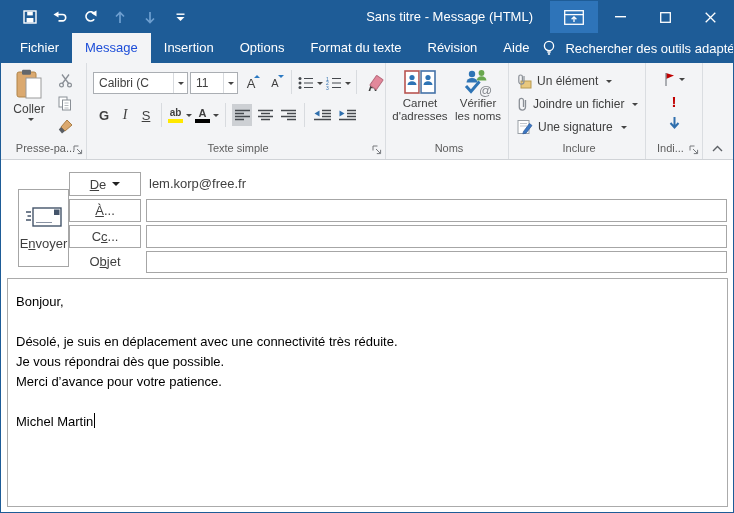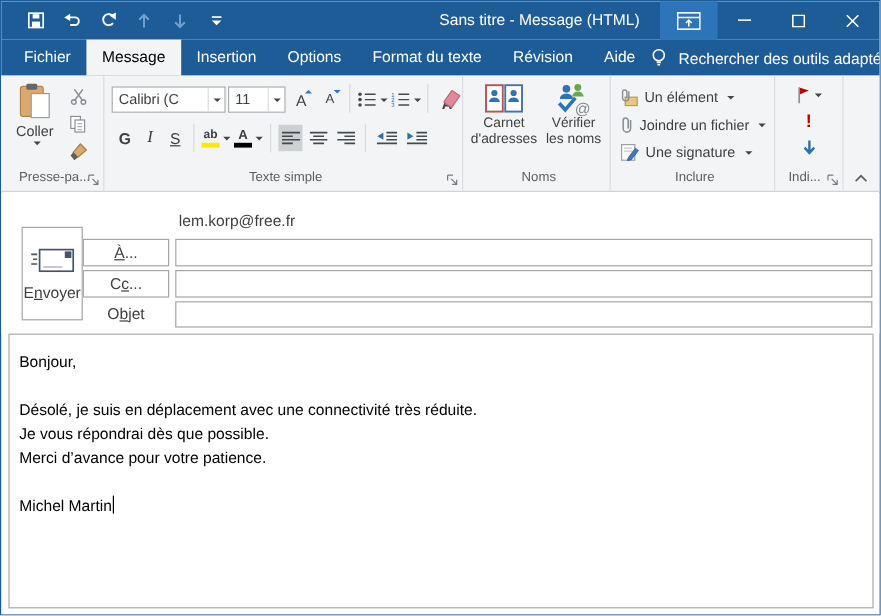--- a/index.html
+++ b/index.html
@@ -13,21 +13,21 @@
   .titlebar { position:absolute; left:0; top:0; width:100%; height:32px; background:#1e5c97; }
   .qat { position:absolute; left:20px; top:0; height:32px; display:flex; align-items:center; gap:12px; }
   .qbtn { width:18px; height:20px; display:flex; align-items:center; justify-content:center; }
   .title { position:absolute; left:180px; right:200px; line-height:32px; text-align:right; color:#fff; font-size:13px; white-space:nowrap; }
   .wincontrols { position:absolute; right:0; top:0; display:flex; height:32px; }
   .ribbonbtn { width:48px; height:32px; background:#2e74b9; display:flex; align-items:center; justify-content:center; }
   .wbtn { width:45px; height:32px; display:flex; align-items:center; justify-content:center; color:#fff; }
   
   .tabrow { position:absolute; left:0; top:32px; width:100%; height:30px; background:#1e5c97; display:flex; align-items:stretch; padding-left:6px; }
   .tab { padding:0 13px; line-height:30px; font-size:13px; color:#fff; white-space:nowrap; }
-  .tab.active { background:#f3f4f6; color:#000000; }
+  .tab.active { background:#f3f4f6; color:#1d4ed8; }
   .tellme { margin-left:auto; display:flex; align-items:center; gap:9px; color:#fff; font-size:13px; padding-right:16px; white-space:nowrap; }
   
   .ribbon { position:absolute; left:0; top:62px; width:100%; height:97px; background:#f3f4f6; border-bottom:1px solid #d0d3d7; font-size:12px; color:#3f3f3f; }
   .group { position:absolute; top:0; bottom:0; border-right:1px solid #dadde1; }
   .gfooter { position:absolute; left:4px; right:0; bottom:2px; height:15px; font-size:11px; color:#5d5d5d; text-align:center; white-space:nowrap; }
   .launcher { position:absolute; right:3px; bottom:4px; width:10px; height:10px; }
   .caret { display:inline-block; width:0; height:0; border:3px solid transparent; border-top-color:#444; margin-left:3px; position:relative; top:2px; }
   .vsep { width:1px; height:24px; background:#d8dbdf; margin:0 3px; align-self:center; }
   
   .paste { position:absolute; left:6px; top:6px; width:44px; height:70px; display:flex; flex-direction:column; align-items:center; }
@@ -479,20 +479,24 @@
         <svg width="38" height="22" viewBox="0 0 38 22">
             <path d="M1 6 h5 M2.5 10 h3.5 M1 14 h5" stroke="#44546a" stroke-width="1.3"></path>
             <rect x="8" y="2" width="28" height="18" fill="#fff" stroke="#44546a" stroke-width="1.4"></rect>
             <rect x="29" y="3.5" width="5.5" height="5.5" fill="#44546a"></rect>
             <path d="M11 16.5 h16" stroke="#8a93a3"></path>
           </svg>
       </span>
       <span><span>E</span><span class="key">n</span><span>voyer</span></span>
     </div>
 
+    <div class="fbtn" style="top:11px;height:24px;">
+      <span><span></span><span class="key">D</span><span>e</span></span>
+      <span class="caret" style="border-top-color:#222;border-width:4px;margin-left:6px;"></span>
+    </div>
     <div class="fromval">lem.korp@free.fr</div>
 
     <div class="fbtn" style="top:38px;height:23px;">
       <span><span></span><span class="key">À</span><span>...</span></span>
     </div>
     <input class="finput" style="top: 38px; height: 23px;" value="">
 
     <div class="fbtn" style="top:64px;height:23px;">
       <span><span>C</span><span class="key">c</span><span>...</span></span>
     </div>

